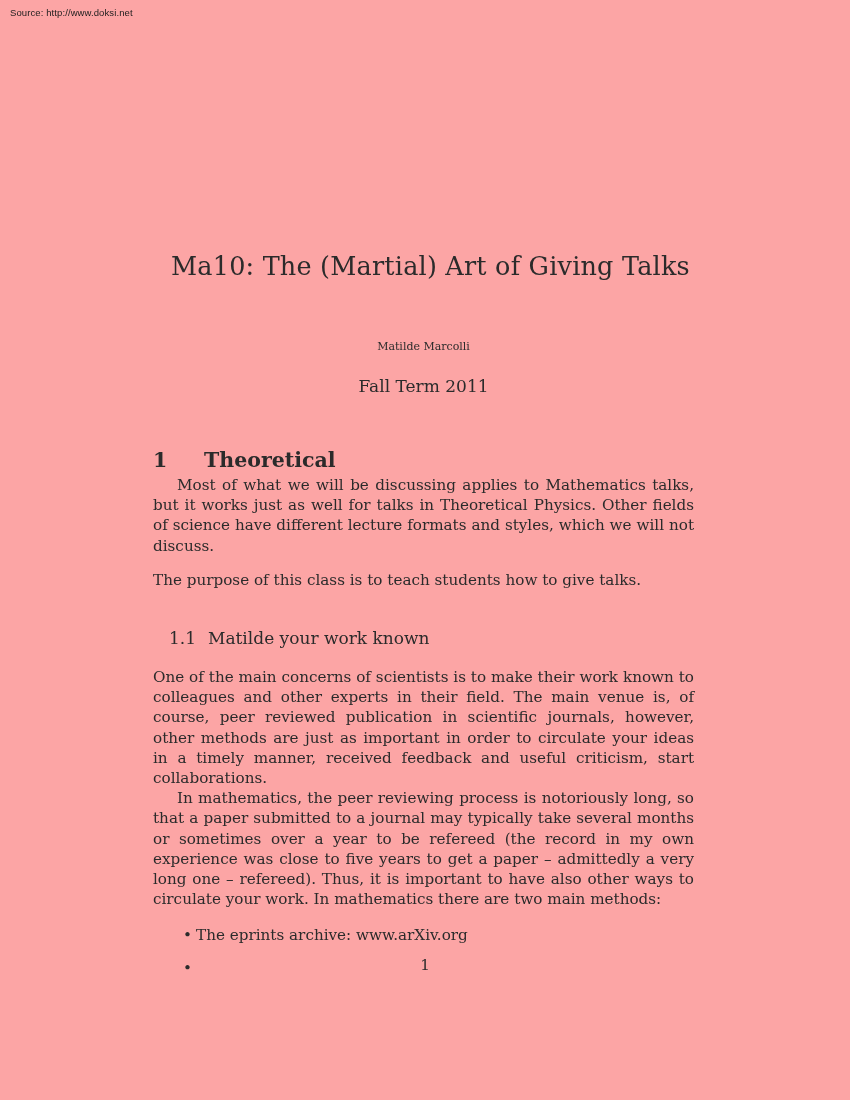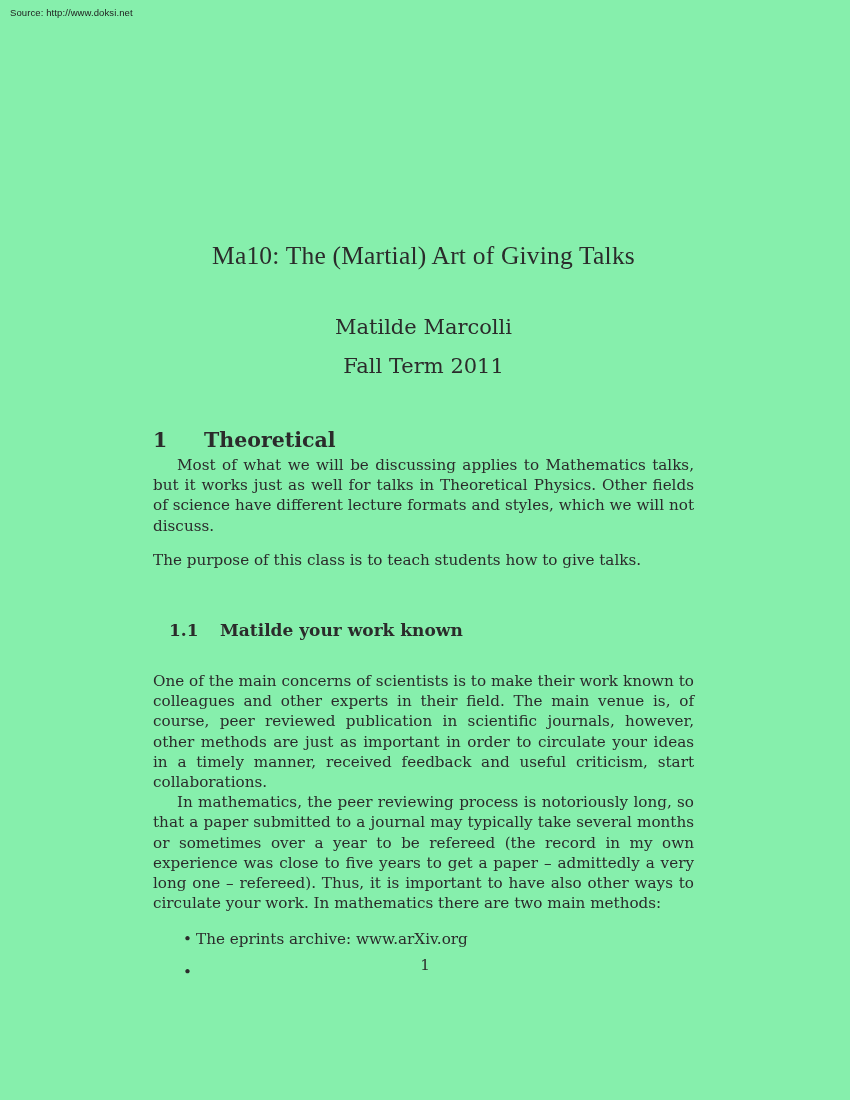--- a/index.html
+++ b/index.html
@@ -31,52 +31,51 @@
     white-space: nowrap;
   }
 
   
   .page {
     position: absolute;
     left: 0;
     top: 0;
     width: 850px;
     height: 1100px;
-    background: #86efac;
+    background: #fca5a5;
   }
 
   .content {
     position: absolute;
     left: 153px;
     top: 0;
     width: 541px;
   }
 
   
   .title-block {
     padding-top: 232px;
     text-align: center;
   }
   .doc-title {
     font-size: 25.5px;
     line-height: 32px;
     font-weight: normal;
-    margin: 8px;
+    margin: 18px;
     letter-spacing: 0.2px;
     white-space: nowrap;
-    font-family: Liberation Serif, serif;
   }
   .doc-author {
-    font-size: 21px;
+    font-size: 11px;
     line-height: 22px;
     margin: 0;
     padding-top: 36px;
   }
   .doc-date {
-    font-size: 21px;
+    font-size: 17px;
     line-height: 22px;
     margin: 0;
     padding-top: 17px;
   }
 
   
   .section-heading {
     font-size: 20.5px;
     line-height: 26px;
     font-weight: bold;
@@ -85,25 +84,26 @@
     display: flex;
     align-items: baseline;
   }
   .section-heading .num {
     width: 51px;
     flex: 0 0 51px;
   }
   .subsection-heading {
     font-size: 17px;
     line-height: 22px;
-    font-weight: bold;
-    margin: 16px;
+    font-weight: normal;
+    margin: 4px;
     padding-top: 33px;
     display: flex;
     align-items: baseline;
+    text-align: center;
   }
   .subsection-heading .num {
     width: 51px;
     flex: 0 0 51px;
   }
 
   
   p.body {
     font-size: 15.2px;
     line-height: 20.2px;

